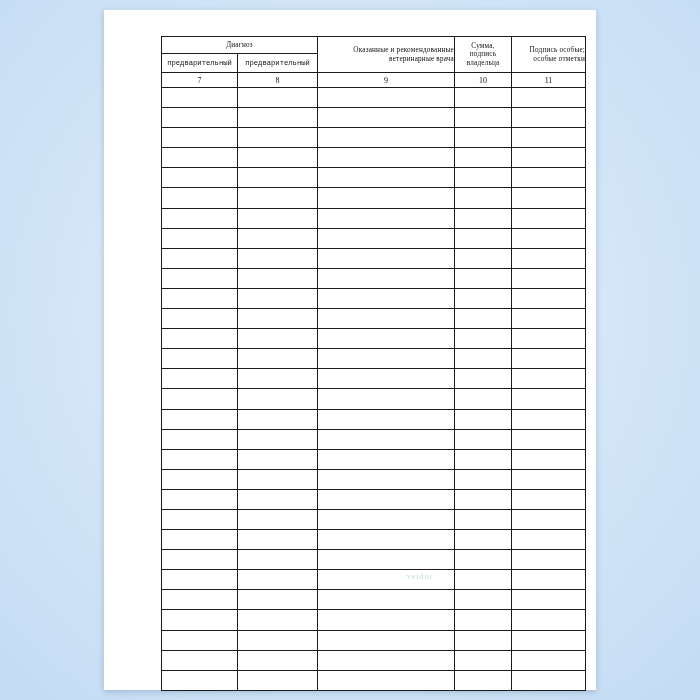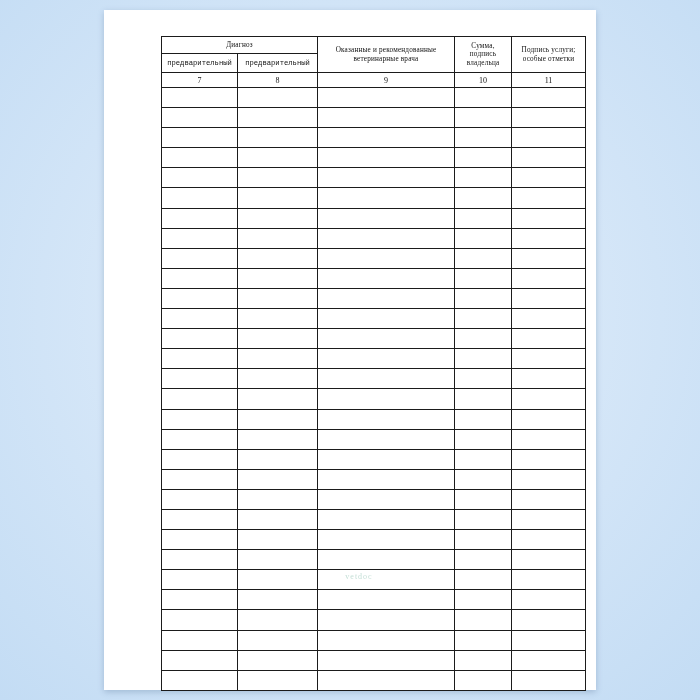--- a/index.html
+++ b/index.html
@@ -69,33 +69,33 @@
   .body-row td {
     height: 19.1px;
   }
   
   .c7  { width: 76px; }
   .c8  { width: 80px; }
   .c9  { width: 137px; }
   .c10 { width: 57px; }
   .c11 { width: 74px; }
 
-  .two-line { line-height: 8.6px; }
+  .two-line { line-height: 8.6px; text-align: right; }
   .three-line { line-height: 8.4px; }
 
   
   #watermark {
     position: absolute;
     left: 180px;
     top: 562px;
     width: 150px;
     height: 14px;
     font-size: 8px;
     color: #b9d9cf;
-    text-align: center;
+    text-align: right;
     letter-spacing: 1px;
     opacity: 0.85;
     pointer-events: none;
   }
 </style>
 </head>
 <body>
 
 <div id="stage">
 
@@ -121,21 +121,21 @@
             </th>
             <th class="hdr-top" rowspan="2">
               <div class="three-line">
                 <div>Сумма,</div>
                 <div>подпись</div>
                 <div>владельца</div>
               </div>
             </th>
             <th class="hdr-top" rowspan="2">
               <div class="two-line">
-                <div>Подпись услуги;</div>
+                <div>Подпись особые;</div>
                 <div>особые отметки</div>
               </div>
             </th>
           </tr>
           <tr>
             <th class="hdr-sub">предварительный</th>
             <th class="hdr-sub">предварительный</th>
           </tr>
           <tr>
             <td class="hdr-num">7</td>

